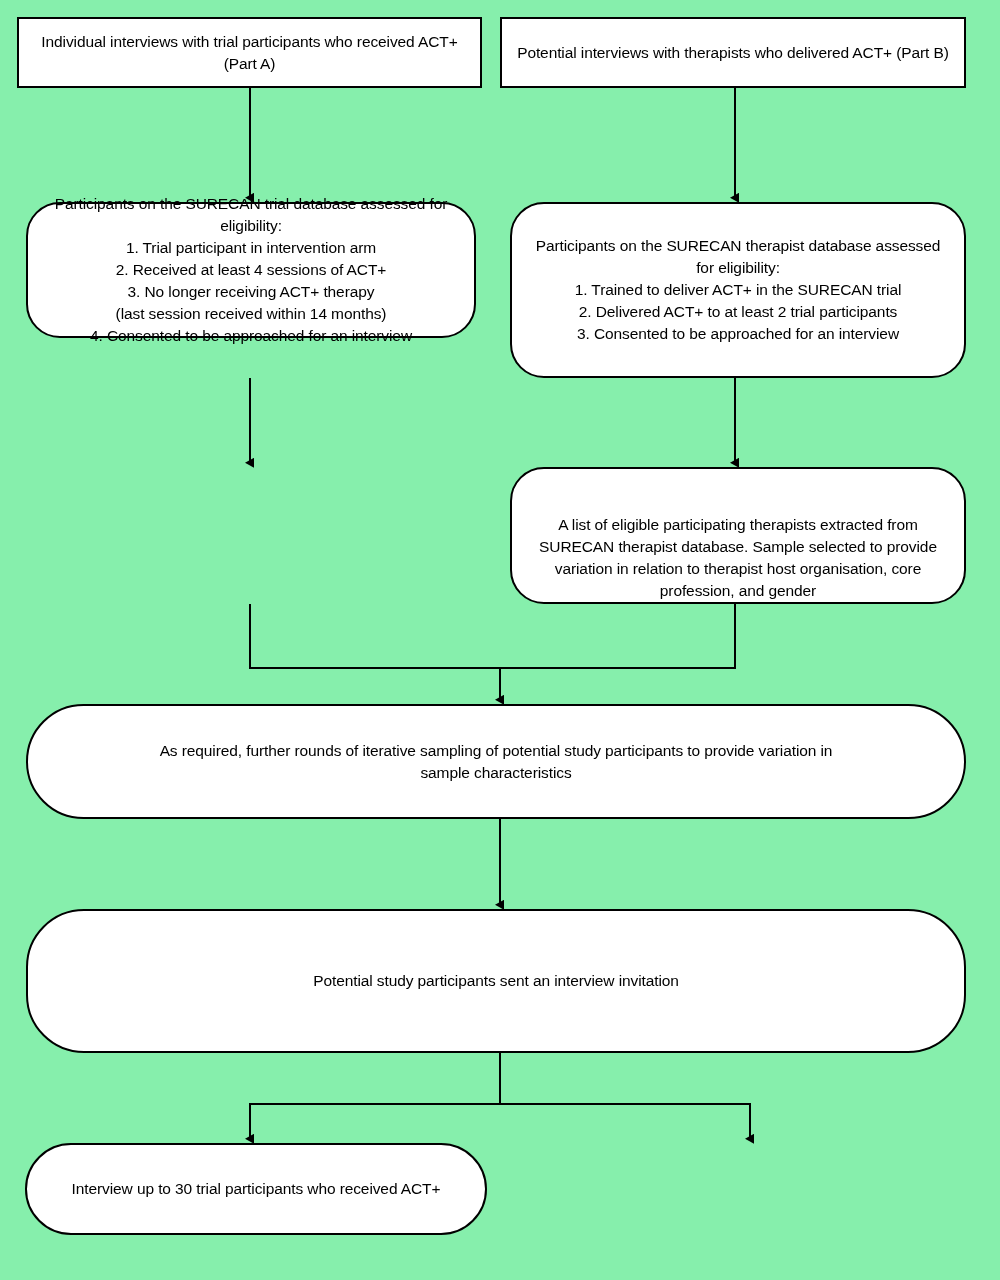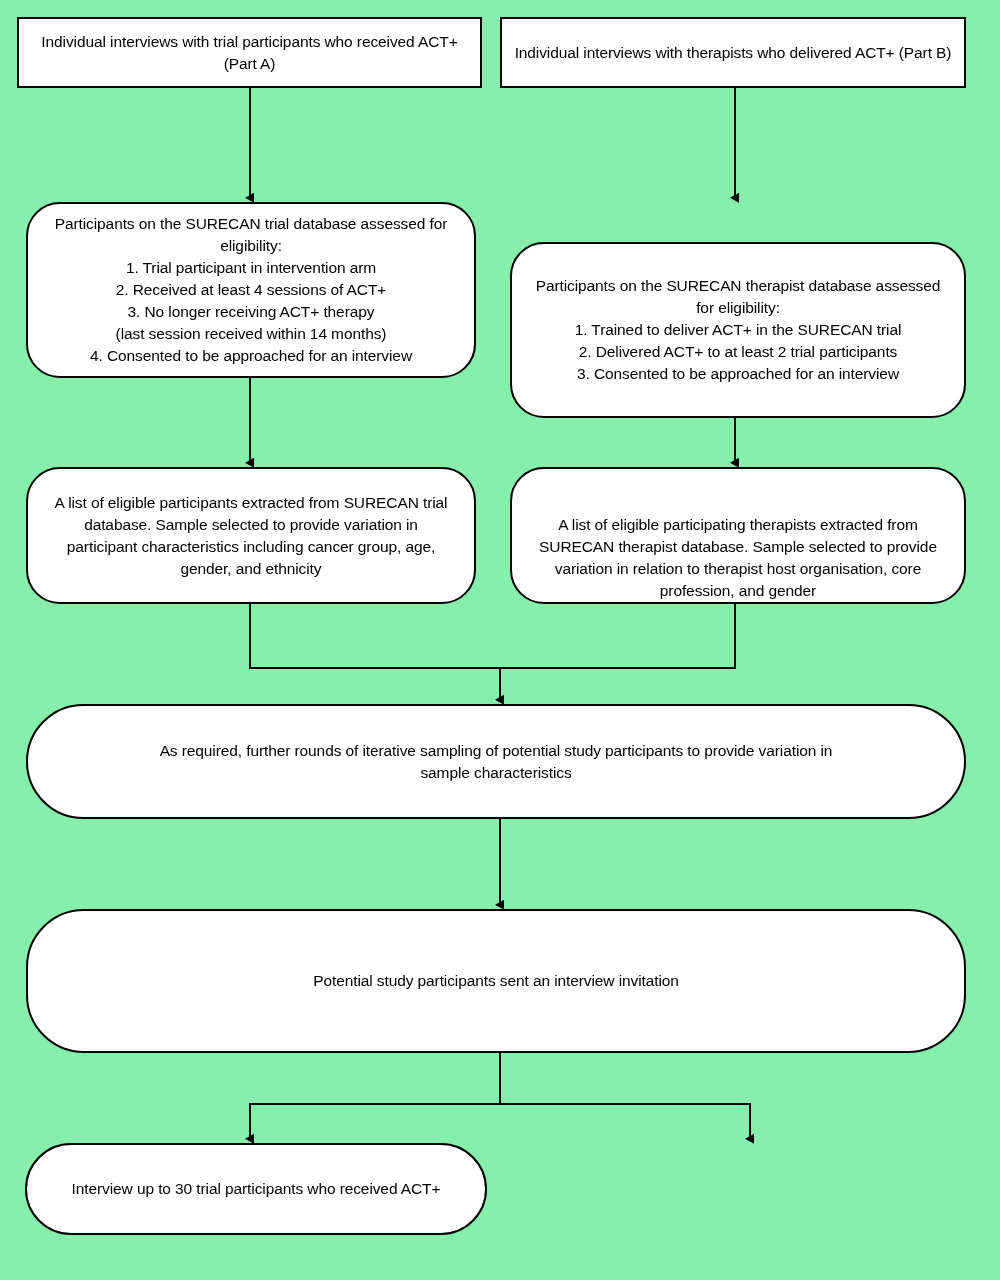--- a/index.html
+++ b/index.html
@@ -101,42 +101,39 @@
       <line x1="250" y1="1104" x2="250" y2="1139" stroke="#000000" stroke-width="2" marker-end="url(#arrow)"></line>
       <line x1="750" y1="1104" x2="750" y2="1139" stroke="#000000" stroke-width="2" marker-end="url(#arrow)"></line>
     </g>
   </svg>
 
   <div class="node rect" style="left:17px; top:17px; width:465px; height:71px;">
     <span class="node-text">Individual interviews with trial participants who received ACT+ (Part A)</span>
   </div>
 
   <div class="node rect" style="left:500px; top:17px; width:466px; height:71px;">
-    <span class="node-text">Individual interviews with therapists who delivered ACT+ (Part B)</span>
+    <span class="node-text">Potential interviews with therapists who delivered ACT+ (Part B)</span>
   </div>
 
-  <div class="node round" style="left:26px; top:202px; width:450px; height:176px;">
+  <div class="node round" style="left:26px; top:202px; width:450px; height:136px;">
     <span class="node-text" style="padding:0 26px;">Participants on the SURECAN trial database assessed for eligibility:
 1. Trial participant in intervention arm
 2. Received at least 4 sessions of ACT+
 3. No longer receiving ACT+ therapy
 (last session received within 14 months)
 4. Consented to be approached for an interview</span>
   </div>
 
-  <div class="node round" style="left:510px; top:202px; width:456px; height:176px;margin-top:40px;">
+  <div class="node round" style="left:510px; top:202px; width:456px; height:176px;">
     <span class="node-text" style="padding:0 14px;">Participants on the SURECAN therapist database assessed for eligibility:
 1. Trained to deliver ACT+ in the SURECAN trial
 2. Delivered ACT+ to at least 2 trial participants
 3. Consented to be approached for an interview</span>
   </div>
 
-  <div class="node round" style="left:26px; top:467px; width:450px; height:137px;">
-    <span class="node-text" style="padding:0 22px;">A list of eligible participants extracted from SURECAN trial database. Sample selected to provide variation in participant characteristics including cancer group, age, gender, and ethnicity</span>
-  </div>
 
   <div class="node round" style="left:510px; top:467px; width:456px; height:137px;align-items:flex-end;">
     <span class="node-text" style="padding:0 14px;">A list of eligible participating therapists extracted from SURECAN therapist database. Sample selected to provide variation in relation to therapist host organisation, core profession, and gender</span>
   </div>
 
   <div class="node round-wide" style="left:26px; top:704px; width:940px; height:115px;">
     <span class="node-text" style="padding:0 130px;">As required, further rounds of iterative sampling of potential study participants to provide variation in sample characteristics</span>
   </div>
 
   <div class="node round-wide" style="left:26px; top:909px; width:940px; height:144px;">

